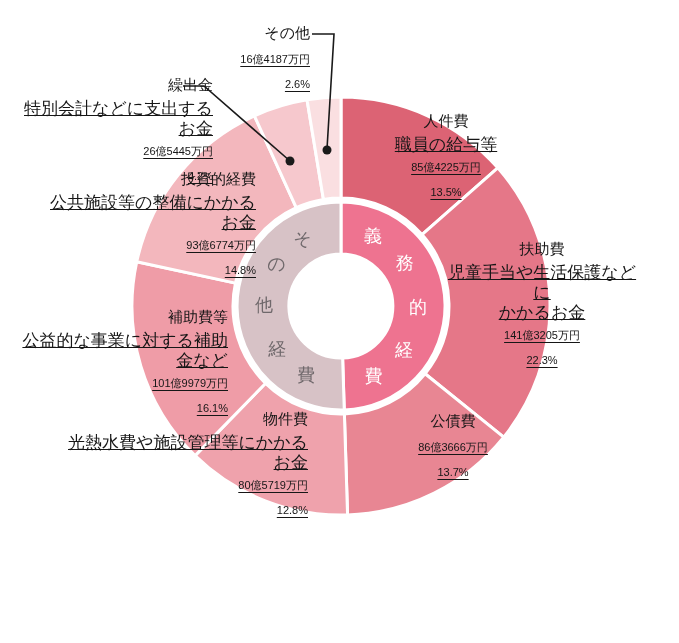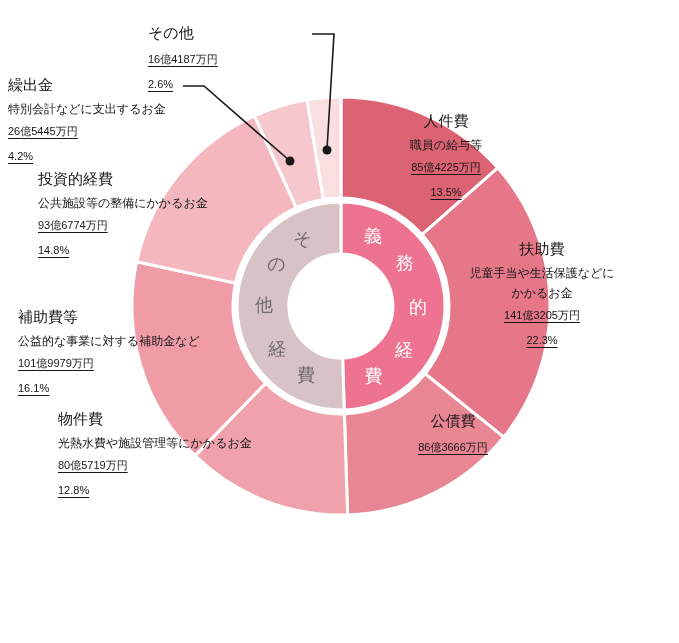--- a/index.html
+++ b/index.html
@@ -3,24 +3,24 @@
 <meta charset="utf-8">
 <style>
   html,body{margin:0;padding:0;background:#ffffff;}
   #stage{
     position:relative;width:679px;height:643px;background:#ffffff;
     font-family:"Liberation Sans","DejaVu Sans",sans-serif;overflow:hidden;
   }
   #donut-svg{position:absolute;left:0;top:0;}
   #labels{position:absolute;left:0;top:0;width:679px;height:643px;pointer-events:none;}
   .slice-label{position:absolute;color:#161616;}
-  .slice-label.align-right{}
+  .slice-label.align-right{text-align:right;}
   .slice-label.align-left{text-align:center;}
   .sl-title{font-size:15px;line-height:22px;margin-bottom:3px;}
-  .sl-desc{font-size:12px;line-height:20px;}
+  .sl-desc{font-size:17px;line-height:20px;text-decoration:underline;}
   .sl-amount,.sl-pct{
     font-size:11px;line-height:25px;
     text-decoration:underline;text-underline-offset:3px;
   }
   .inner-ring-char{font-size:18px;}
 </style>
 </head>
 <body>
 
 <div id="stage">
@@ -60,20 +60,21 @@
       <div class="slice-label align-left" style="left: 447px; top: 238px; width: 190px;">
         <div class="sl-title">扶助費</div>
         <div class="sl-desc">児童手当や生活保護などに</div>
         <div class="sl-desc">かかるお金</div>
         <div class="sl-amount">141億3205万円</div>
         <div class="sl-pct">22.3%</div>
       </div>
       <div class="slice-label align-left" style="left: 373px; top: 410px; width: 160px;">
         <div class="sl-title">公債費</div>
         <div class="sl-amount">86億3666万円</div>
+        <div class="sl-pct">13.7%</div>
       </div>
       <div class="slice-label align-right" style="left: 58px; top: 408px; width: 250px;">
         <div class="sl-title">物件費</div>
         <div class="sl-desc">光熱水費や施設管理等にかかるお金</div>
         <div class="sl-amount">80億5719万円</div>
         <div class="sl-pct">12.8%</div>
       </div>
       <div class="slice-label align-right" style="left: 18px; top: 306px; width: 210px;">
         <div class="sl-title">補助費等</div>
         <div class="sl-desc">公益的な事業に対する補助金など</div>

